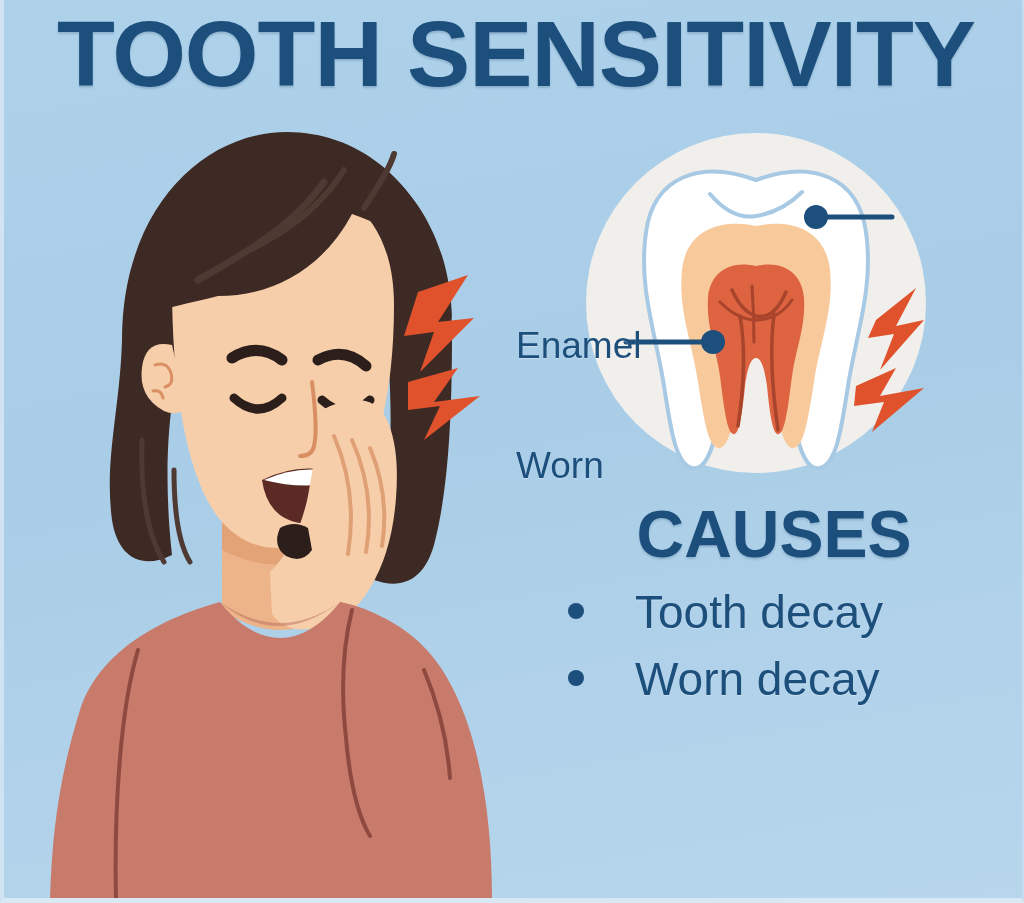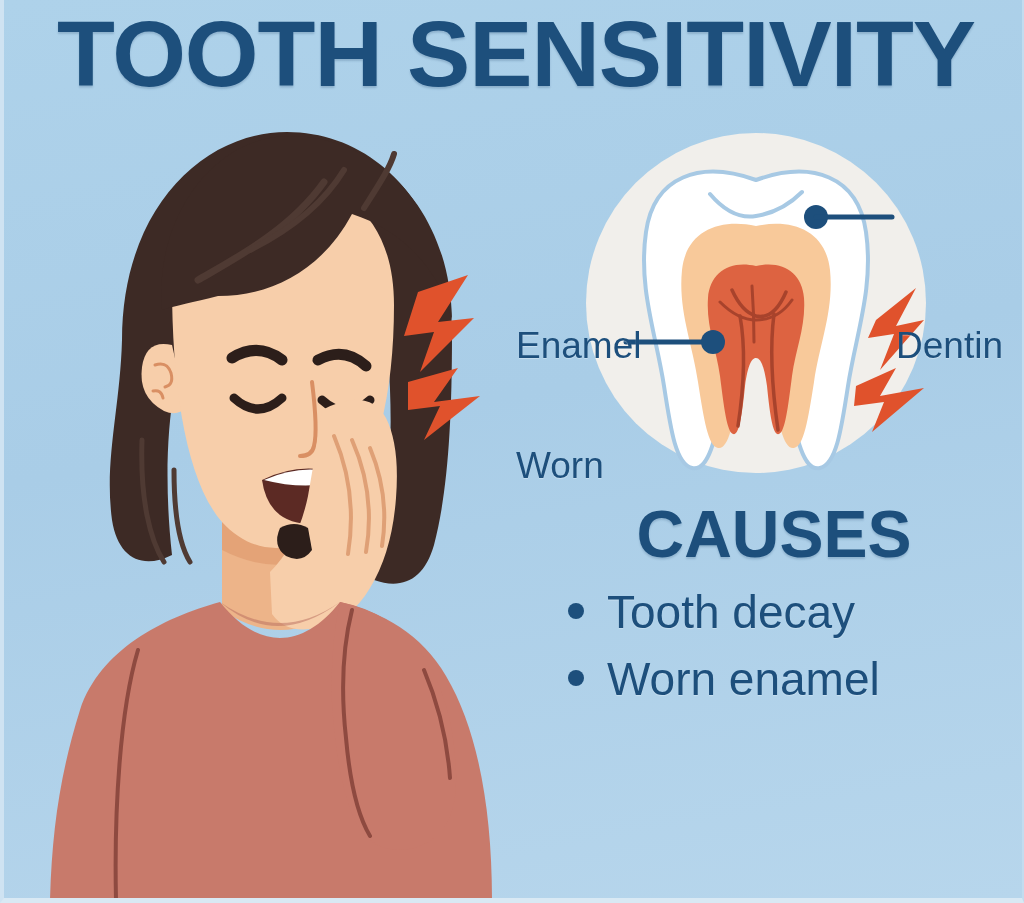--- a/index.html
+++ b/index.html
@@ -96,20 +96,21 @@
   }
   #causes-list li {
     display: flex;
     align-items: baseline;
     margin-bottom: 15px;
     font-size: 46px;
     color: #1d4f7c;
     font-weight: 400;
     text-shadow: 0 1px 1px rgba(255,255,255,0.3);
     line-height: 1.12;
+    gap: 28px;
   }
   .bullet-dot {
     display: inline-block;
     width: 16px;
     height: 16px;
     min-width: 16px;
     border-radius: 50%;
     background: #1d4f7c;
     margin-right: 23px;
     position: relative;
@@ -283,33 +284,32 @@
       </g>
 
       <g>
         <line x1="122" y1="222" x2="206" y2="222" stroke="#1d4f7c" stroke-width="5" stroke-linecap="round"></line>
         <circle cx="209" cy="222" r="12" fill="#1d4f7c"></circle>
       </g>
     </svg>
 
     <div class="diag-label" id="label-enamel">Enamel</div>
 
-    <div class="diag-label" id="label-dentin">Dentin</div>
 
     <div class="diag-label" id="label-nerve">Worn</div>
   </div>
 
   <div id="causes">
     <div id="causes-heading">CAUSES</div>
 
     <ul id="causes-list">
       <li>
         <span class="bullet-dot"></span>
         <span>Tooth decay</span>
       </li>
       <li>
         <span class="bullet-dot"></span>
-        <span>Worn enamel</span>
+        <span>Worn decay</span>
       </li>
     </ul>
   </div>
 
 </div>
 
 </body></html>

